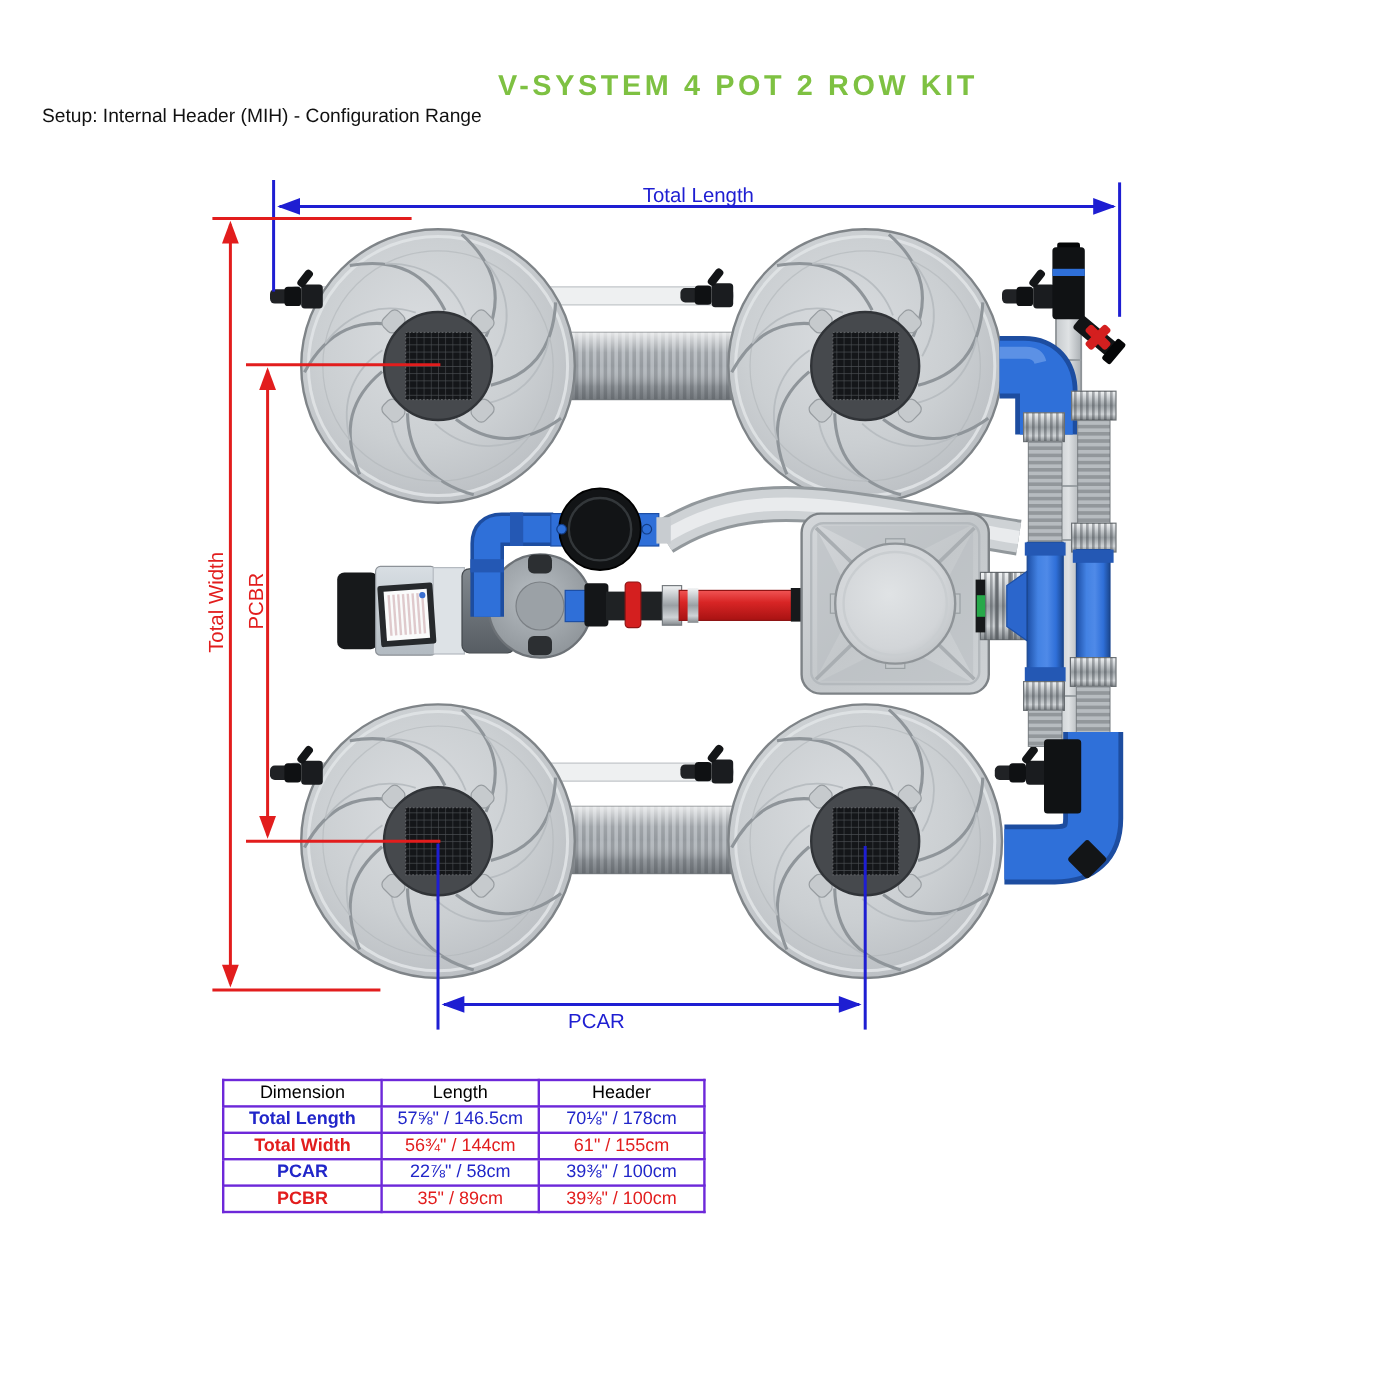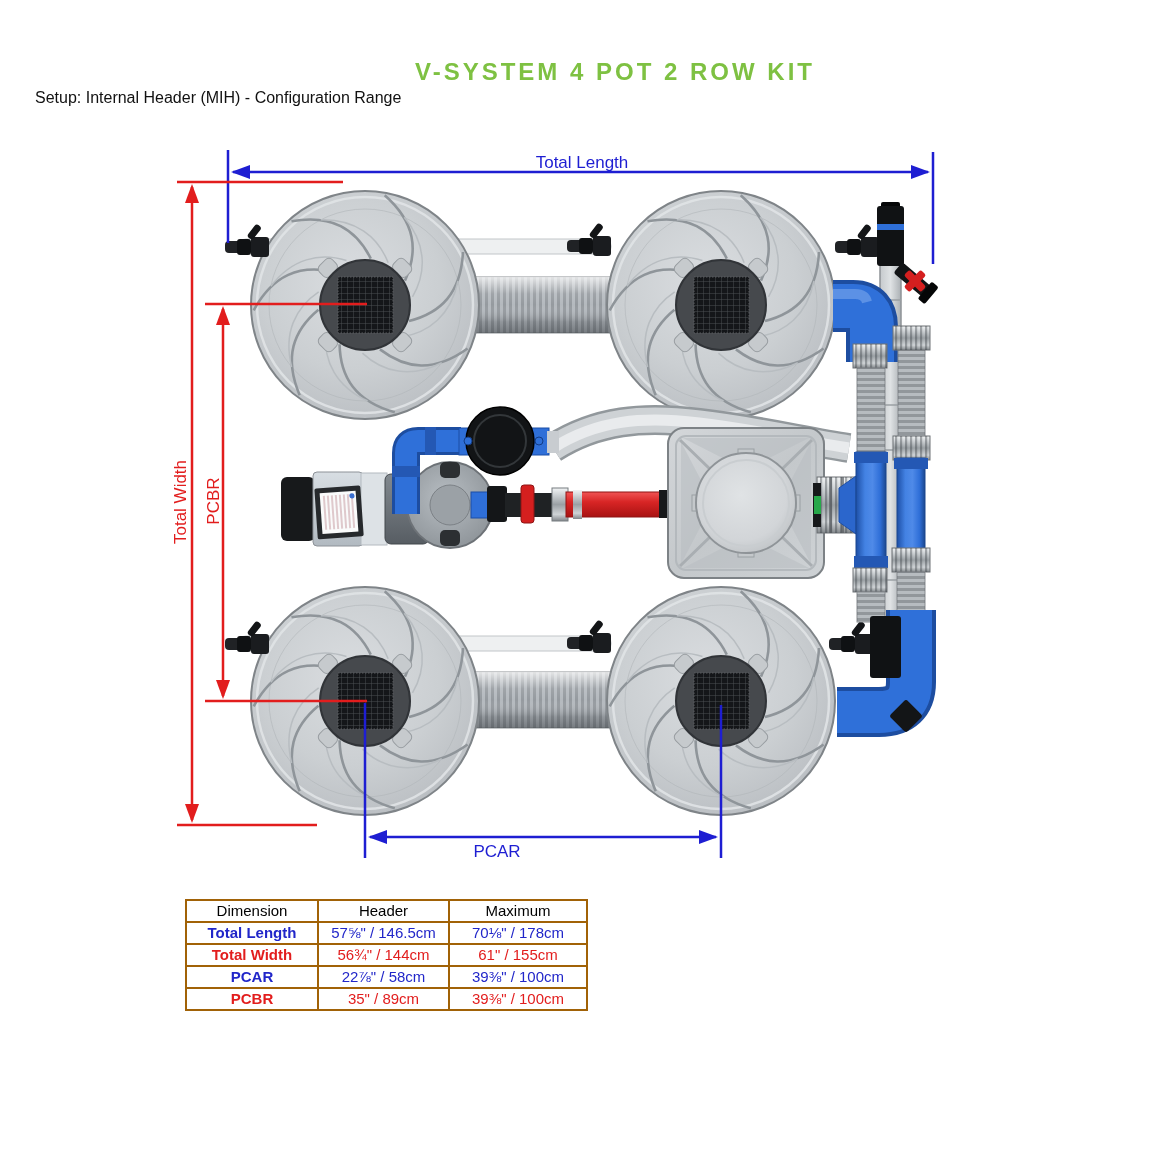--- a/index.html
+++ b/index.html
@@ -9,21 +9,21 @@
          color:#7ec142;font-size:24px;font-weight:bold;letter-spacing:3px;}
   .subtitle{position:absolute;left:0;top:89px;width:1160px;text-align:left;
          color:#111;font-size:16px;}
   svg.diagram{position:absolute;left:0;top:0;width:1160px;height:1160px;}
   svg text{font-family:"Liberation Sans", sans-serif;}
   .dim-label{font-size:17px;}
   .dim-blue{fill:#1e1ed2;}
   .dim-red{fill:#e21d1d;}
   table.dim-table{position:absolute;left:150px;top:899px;width:401px;border-collapse:collapse;
          table-layout:fixed;font-size:15px;background:#fff;}
-  table.dim-table td{border:2px solid #a16207;text-align:center;height:20px;line-height:20px;
+  table.dim-table td{border:2px solid #6d28d9;text-align:center;height:20px;line-height:20px;
          padding:0;overflow:hidden;white-space:nowrap;}
   td.rowlabel{font-weight:bold;}
   .t-blue{color:#2126c9;}
   .t-red{color:#e21d1d;}
 </style>
 </head>
 <body>
 
 <div class="page">
 
@@ -367,22 +367,22 @@
 
   <table class="dim-table">
     <colgroup>
         <col style="width:132px">
         <col style="width:131px">
         <col style="width:138px">
       </colgroup>
     <tbody>
         <tr>
       <td>Dimension</td>
+      <td>Length</td>
       <td>Header</td>
-      <td>Maximum</td>
     </tr>
     <tr class="t-blue">
       <td class="rowlabel">Total Length</td>
       <td>57⅝" / 146.5cm</td>
       <td>70⅛" / 178cm</td>
     </tr>
     <tr class="t-red">
       <td class="rowlabel">Total Width</td>
       <td>56¾" / 144cm</td>
       <td>61" / 155cm</td>

